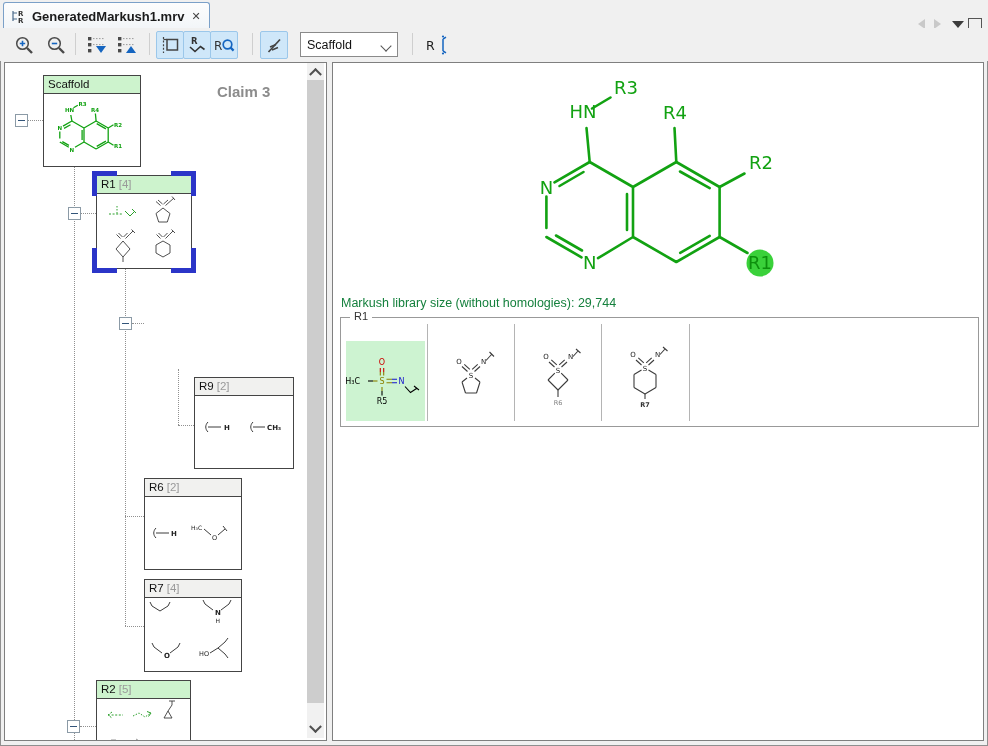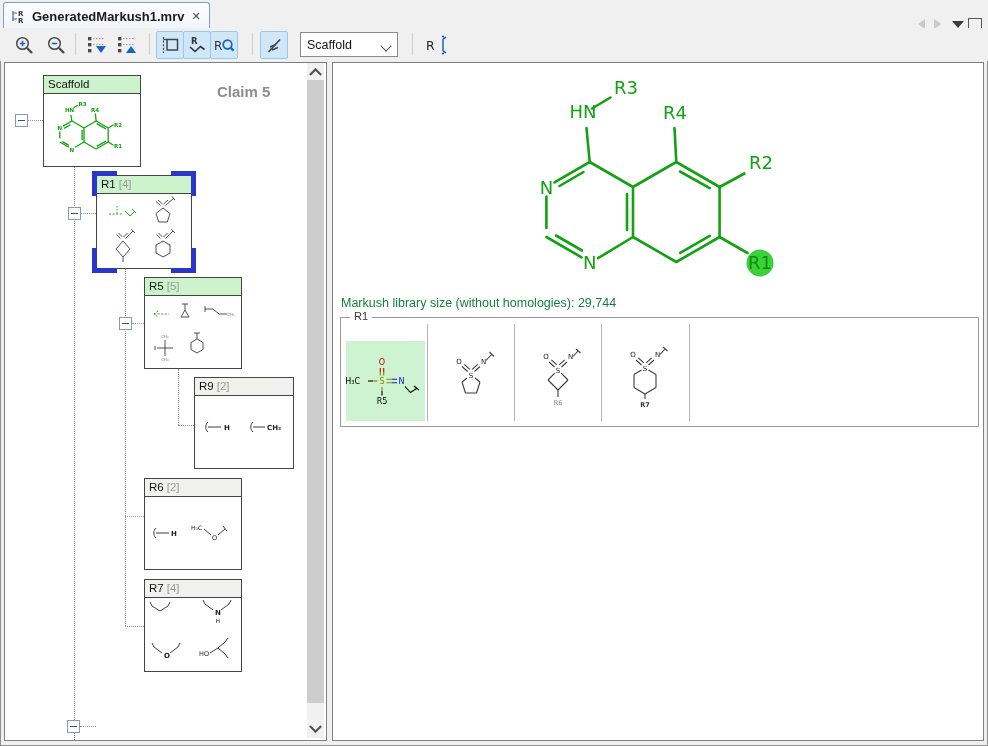--- a/index.html
+++ b/index.html
@@ -148,21 +148,21 @@
     <svg width="26" height="22">
       <text x="3" y="16" font-size="12.5" fill="#222">R</text>
       <path d="M20,5 V17 M20,5 L23,3.2 M20,17 L23,18.8" stroke="#1565c0" stroke-width="1.5" fill="none"></path>
       <circle cx="20" cy="2.5" r="1.1" fill="#1565c0"></circle>
         <circle cx="20" cy="19.5" r="1.1" fill="#1565c0"></circle>
     </svg>
   </div>
 </div>
 
 <div class="abs" id="tree-panel">
-  <div class="abs" id="claim">Claim 5</div>
+  <div class="abs" id="claim">Claim 3</div>
 
   <div class="dotv" style="left:69px;top:104px;height:573px;"></div>
   <div class="dotv" style="left:120px;top:206px;height:357px;"></div>
   <div class="dotv" style="left:173px;top:306px;height:56px;"></div>
   <div class="doth" style="left:23px;top:57px;width:15px;"></div>
   <div class="doth" style="left:76px;top:150px;width:15px;"></div>
   <div class="doth" style="left:127px;top:260px;width:12px;"></div>
   <div class="doth" style="left:120px;top:453px;width:19px;"></div>
   <div class="doth" style="left:120px;top:563px;width:19px;"></div>
   <div class="doth" style="left:173px;top:362px;width:16px;"></div>
@@ -217,39 +217,20 @@
         <path d="M66,14 L73,19.5 L70.3,28 L61.7,28 L59,19.5 Z"></path>
         <path d="M63.5,11.5 L59,7.5 M65.5,10 L61,6 M68.5,11.5 L73,7.5 M66.5,10 L71,6 M73,7.5 L77,4 M75,2.5 L78,6"></path>
         <path d="M26,47 L33,55 L26,63 L19,55 Z"></path>
         <path d="M23.5,44.5 L19.5,40.5 M25.5,43 L21.5,39 M28.5,44.5 L32.5,40.5 M26.5,43 L30.5,39 M32.5,40.5 L36,37 M34.5,35.5 L38,39 M26,63 V68"></path>
         <path d="M66,47 L73,51 L73,59 L66,63 L59,59 L59,51 Z"></path>
         <path d="M63.5,44.5 L59.5,40.5 M65.5,43 L61.5,39 M68.5,44.5 L72.5,40.5 M66.5,43 L70.5,39 M72.5,40.5 L76,37 M74.5,35.5 L78,39"></path>
       </g>
     </svg>
   </div>
 
-  <div class="node" style="left:139px;top:214px;width:98px;height:92px;">
-    <div class="nhdr hdr-green"><span>R5</span><span class="cnt">[5]</span></div>
-    <svg width="96" height="73" viewBox="0 0 96 73" style="display:block">
-      <g stroke="#2ca02c" stroke-width="1" fill="none">
-        <path d="M13,15 L9,18 L13,21 M9,18 H24" stroke-dasharray="2,1.6"></path>
-      </g>
-      <g stroke="#3c3c3c" stroke-width="0.9" fill="none">
-        <path d="M37,8 H43 M40,8 V14 M40,14 L44,21 H36 Z"></path>
-        <path d="M60,10 V16 M60,13 H68 M68,13 L74,18 H82"></path>
-        <path d="M12,52 H28 M20,44 V60 M10,50 V54"></path>
-        <path d="M52,43 L58,46.5 V53.5 L52,57 L46,53.5 V46.5 Z M52,43 V37 M49,37 H55"></path>
-      </g>
-      <g font-size="4" fill="#777" text-anchor="middle">
-        <text x="86" y="20">CH₃</text>
-        <text x="20" y="42">CH₃</text>
-        <text x="20" y="65">CH₃</text>
-      </g>
-    </svg>
-  </div>
 
   <div class="node" style="left:189px;top:314px;width:100px;height:92px;">
     <div class="nhdr hdr-gray"><span>R9</span><span class="cnt">[2]</span></div>
     <svg width="98" height="73" viewBox="0 0 98 73" style="display:block">
       <g stroke="#3c3c3c" stroke-width="1" fill="none">
         <path d="M13,26 c-3,3 -3,7 0,10 M13,31 H26"></path>
         <path d="M58,26 c-3,3 -3,7 0,10 M58,31 H70"></path>
       </g>
       <g font-size="7" font-weight="bold" fill="#222">
         <text x="29" y="34">H</text>
@@ -284,20 +265,34 @@
       </g>
       <g fill="#222">
         <text x="70" y="17" font-size="7" font-weight="bold">N</text>
         <text x="70.5" y="25" font-size="6">H</text>
         <text x="19" y="60" font-size="7" font-weight="bold">O</text>
         <text x="54" y="58" font-size="6.5">HO</text>
       </g>
     </svg>
   </div>
 
+  <div class="node" style="left:91px;top:617px;width:95px;height:67px;">
+    <div class="nhdr hdr-green"><span>R2</span><span class="cnt">[5]</span></div>
+    <svg width="93" height="48" viewBox="0 0 93 48" style="display:block">
+      <g stroke="#2ca02c" stroke-width="1" fill="none">
+        <path d="M15,13 L11,16 L15,19 M11,16 H26" stroke-dasharray="2,1.6"></path>
+        <path d="M36,17 L42,14 L48,18 L54,14" stroke-dasharray="1.5,1.5"></path>
+        <path d="M54,14 L50,12.5 M54,14 L51.5,17.5"></path>
+      </g>
+      <g stroke="#3c3c3c" stroke-width="0.9" fill="none">
+        <path d="M72,2 H78 M75,2 V6 M75,6 L71,12 M71,12 L67,19 H75 Z"></path>
+        <path d="M14,41 H19 M39,40 L44,43" stroke="#8a8a8a"></path>
+      </g>
+    </svg>
+  </div>
 
   <div class="abs" id="sbar">
     <div class="sbtn" style="top:0;">
         <span class="chevu"></span>
       </div>
     <div class="sthumb"></div>
     <div class="sbtn" style="top:658px;">
         <span class="chevd"></span>
       </div>
   </div>

